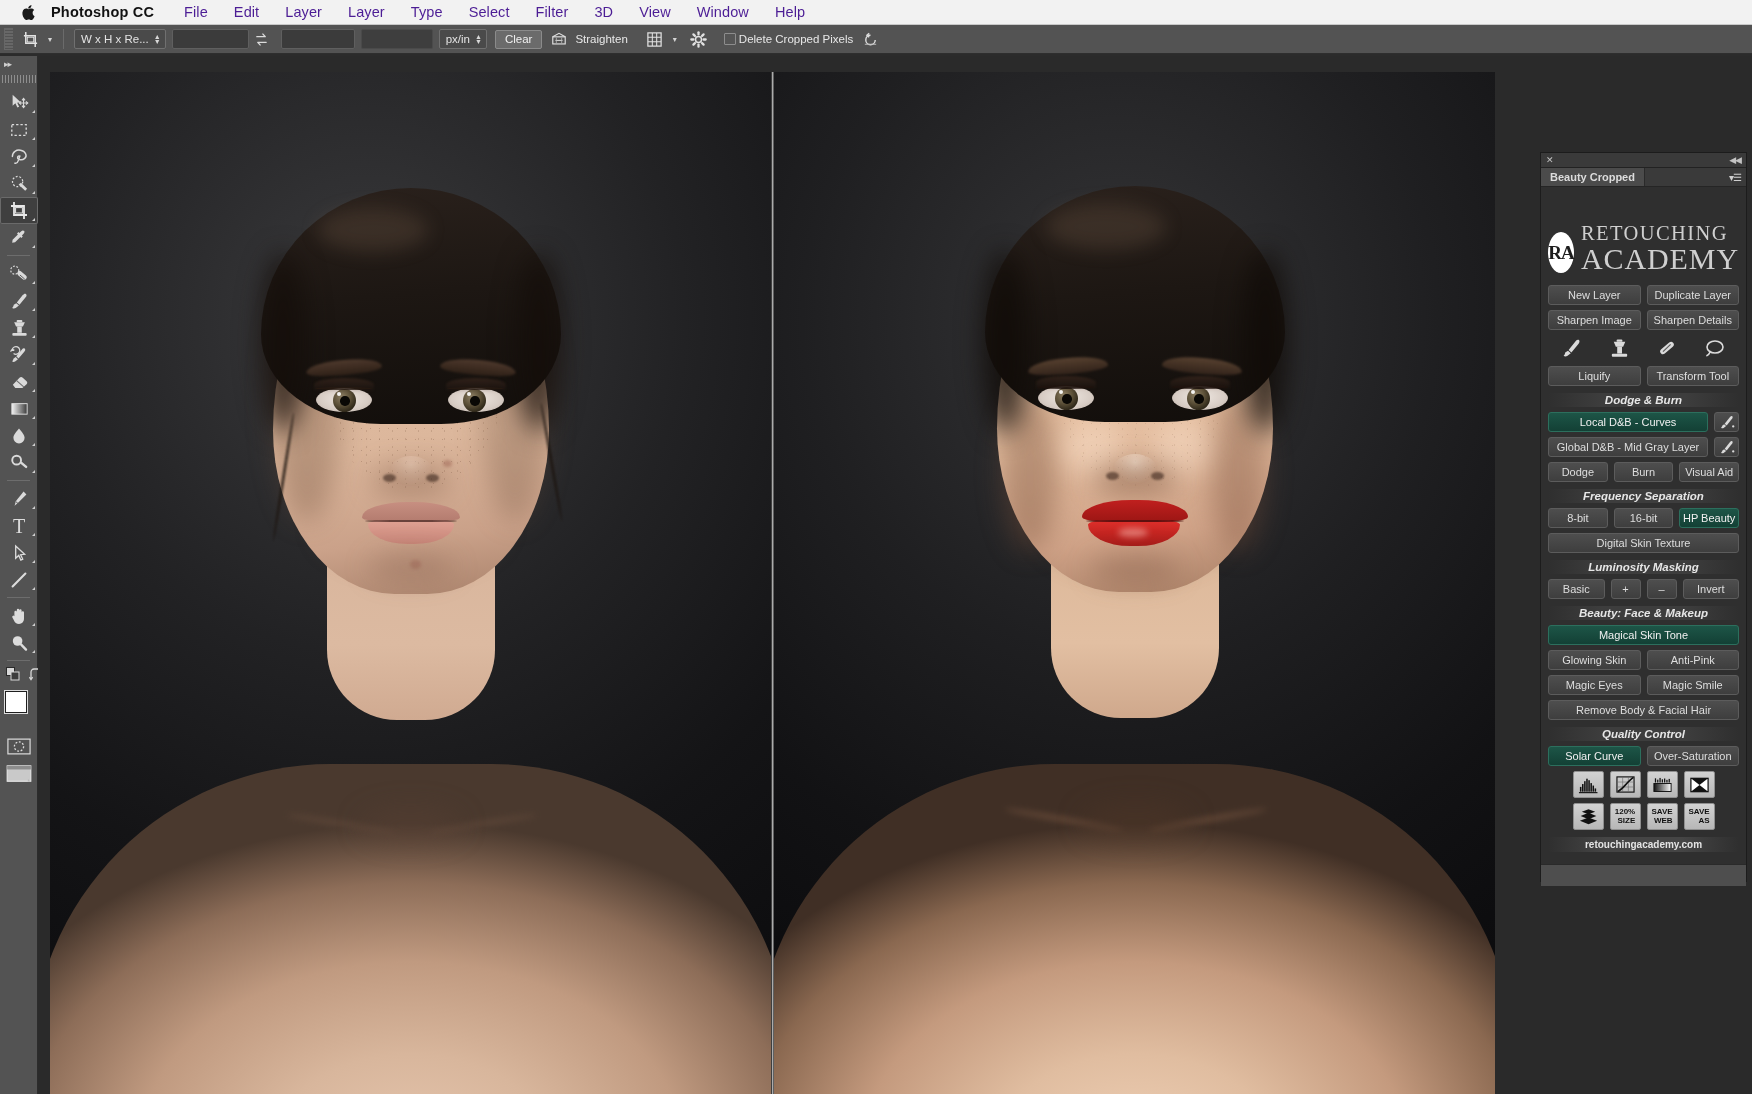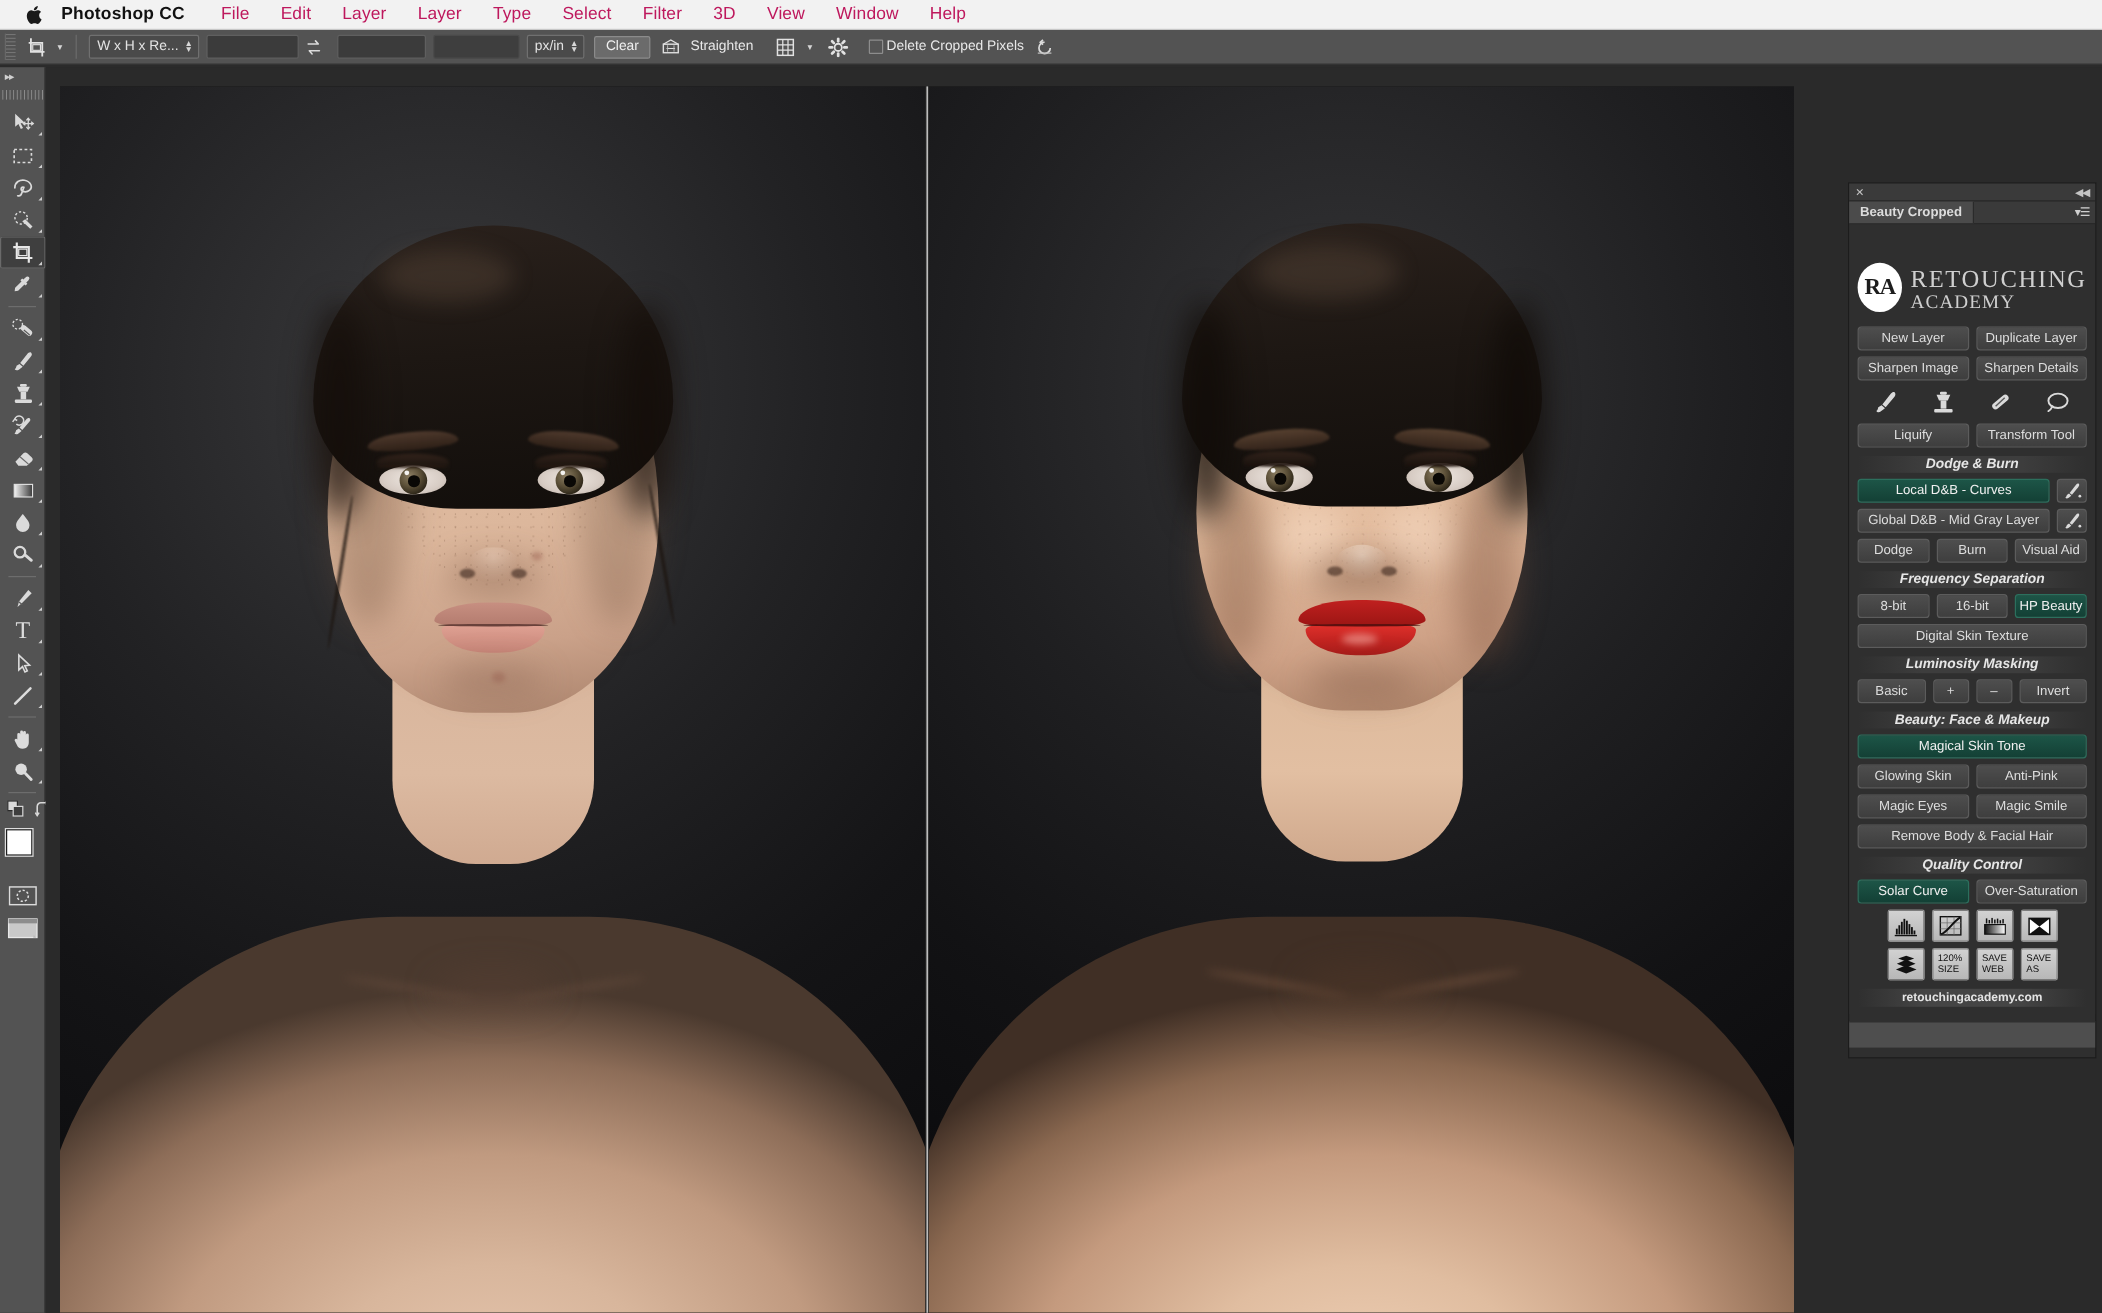--- a/index.html
+++ b/index.html
@@ -8,21 +8,21 @@
 
   
   #menubar {
     position:absolute; left:0; top:0; width:1752px; height:25px;
     background:#f2f2f2; border-bottom:1px solid #c8c8c8;
     display:flex; align-items:center; padding-left:14px; gap:0;
   }
   #menubar .apple { width:28px; display:flex; align-items:center; justify-content:center;
     font-size:17px; color:#1a1a1a; line-height:1; }
   #menubar .appname { font-weight:bold; font-size:14.5px; color:#111; padding:0 17px 0 9px; letter-spacing:.2px;}
-  #menubar .mi { font-size:14.5px; color:#be185d; padding:0 13px; letter-spacing:.1px; }
+  #menubar .mi { font-size:14.5px; color:#4c1d95; padding:0 13px; letter-spacing:.1px; }
 
   
   #optionsbar {
     position:absolute; left:0; top:25px; width:1752px; height:29px;
     background:#535353; border-bottom:1px solid #2e2e2e;
     display:flex; align-items:center; padding-left:4px; gap:0;
   }
   .grip { width:9px; height:22px; margin-right:4px;
     background-image:repeating-linear-gradient(to bottom,#8a8a8a 0 1px,transparent 1px 3px);
     background-size:100% 3px; background-position:center; background-repeat:repeat-y;
@@ -142,41 +142,41 @@
   #panel-tabs .menuicon { color:#cfcfcf; font-size:10px; letter-spacing:-1px; }
   #panel-body { padding:8px 7px 6px 7px; background:#2f2f2f; }
 
   #logo { display:flex; align-items:flex-end; justify-content:center; gap:7px; padding:7px 0 12px 0; }
   #logo .ra { width:41px; height:41px; border-radius:50%; background:#fff; color:#1d1d1d;
      display:flex; align-items:center; justify-content:center; font-family:"Liberation Serif",serif;
      font-weight:bold; font-size:19px; letter-spacing:-1px; }
   #logo .words { display:flex; flex-direction:column; line-height:.96;
      font-family:"Liberation Serif", serif; color:#cfcfcf; }
   #logo .w1 { font-size:20.5px; letter-spacing:1.4px;margin-top:22px; }
-  #logo .w2 { font-size:16px; letter-spacing:.9px; margin-top:1px; }
+  #logo .w2 { font-size:30px; letter-spacing:.9px; margin-top:1px; }
 
   .row { display:flex; gap:6px; margin-bottom:5px; }
   .btn { flex:1; height:20px; border-radius:3px; border:1px solid #5c5c5c;
      background:linear-gradient(180deg,#4e4e4e,#3e3e3e); color:#dedede; font-size:11px;
      display:flex; align-items:center; justify-content:center; text-align:center;
      white-space:nowrap; overflow:hidden; }
   .btn.green { background:linear-gradient(180deg,#1d5547,#134035); border-color:#2c6f5d; color:#f0f0f0; }
   .btn.wide { flex:none; width:100%; }
   .btn.icon { flex:none; width:25px; }
   .tools-row { display:flex; gap:0; justify-content:space-around; align-items:center;
      height:26px; margin:2px 0 5px 0; }
   .tools-row .ti { width:36px; height:24px; display:flex; align-items:center; justify-content:center; }
   .sect { text-align:center; color:#e6e6e6; font-size:11.5px; font-style:italic; font-weight:bold;
      margin:7px 0 5px 0; background:linear-gradient(90deg,#2f2f2f,#3d3d3d 28%,#3d3d3d 72%,#2f2f2f);
      padding:1px 0; }
   .iconrow { display:flex; gap:6px; margin-bottom:5px; justify-content:center; }
   .iconbox { width:31px; height:27px; border-radius:2px; border:1px solid #8f8f8f;
      background:linear-gradient(180deg,#d2d2d2,#b7b7b7); display:flex; align-items:center;
      justify-content:center; color:#111; }
-  .iconbox .txt { font-size:8px; font-weight:normal; line-height:8.5px; text-align:left; color:#111; }
+  .iconbox .txt { font-size:8px; font-weight:bold; line-height:8.5px; text-align:right; color:#111; }
   #panel-url { text-align:center; color:#e4e4e4; font-size:10px; font-weight:bold; margin-top:7px;
      padding:2px 0; background:linear-gradient(90deg,#2f2f2f,#454545 30%,#454545 70%,#2f2f2f); }
   #panel-footer { height:22px; background:#4e4e4e; border-top:1px solid #2a2a2a; margin-top:6px; }
 </style>
 </head>
 <body>
 
 <div id="menubar">
   <div class="apple">
     <svg width="15" height="17" viewBox="0 0 15 17">

